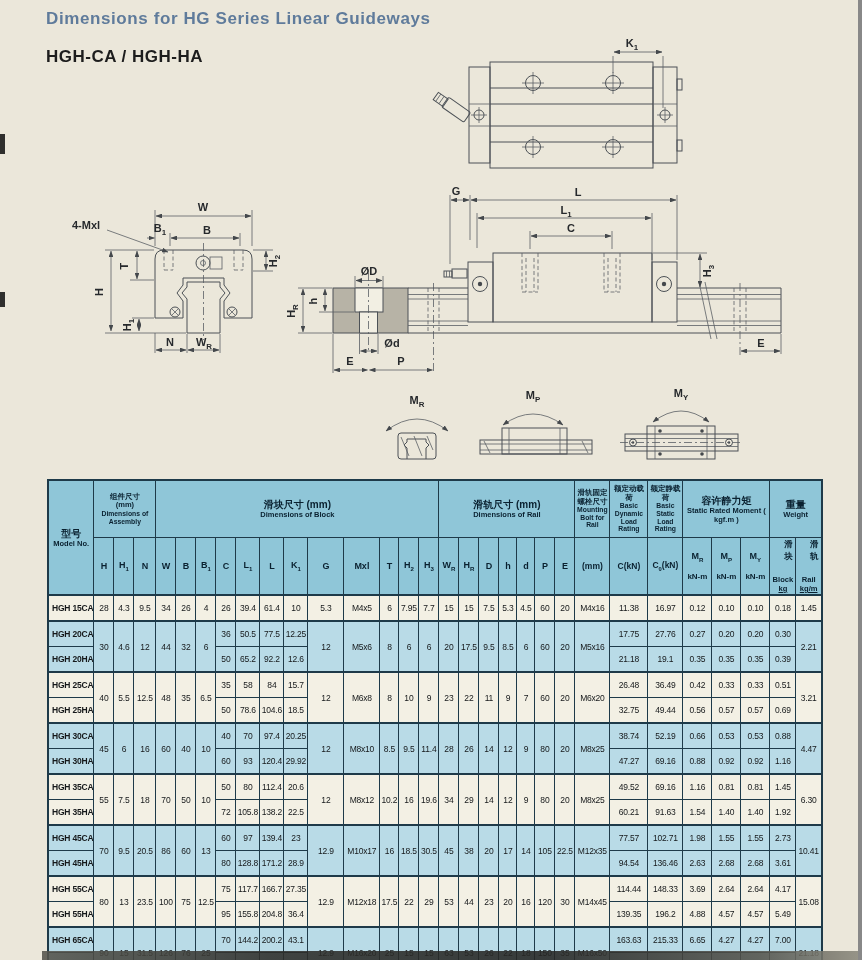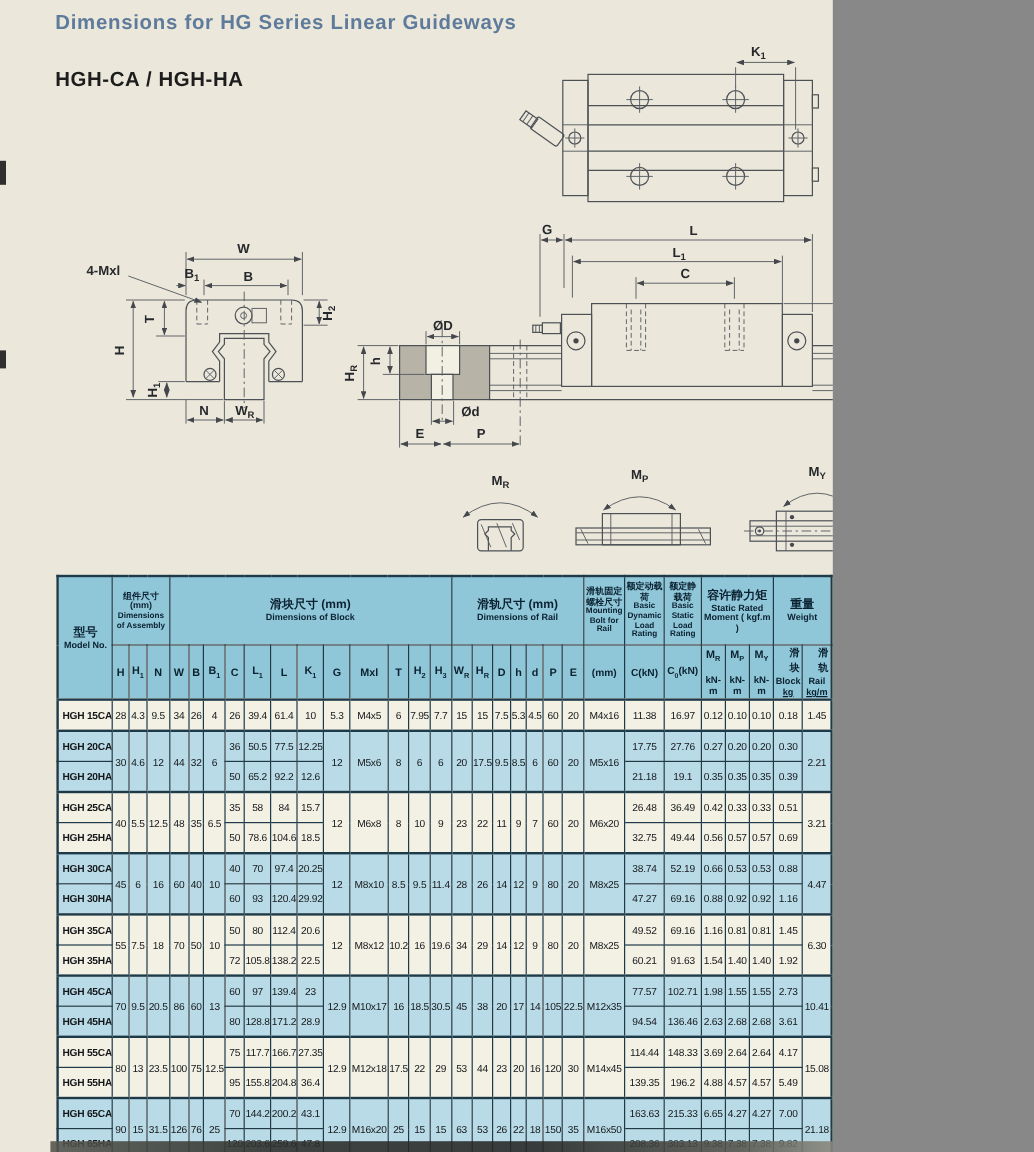--- a/index.html
+++ b/index.html
@@ -1,39 +1,39 @@
 <!DOCTYPE html>
 <html><head>
 <meta charset="utf-8">
 <style>
   html,body{margin:0;padding:0;}
   body{font-family:"Liberation Sans",sans-serif;background:#888;}
-  .page{position:relative;width:694px;height:960px;background:#ebe7da;overflow:hidden;}
+  .page{position:relative;width:858px;height:960px;background:#ebe7da;overflow:hidden;}
   .title{position:absolute;left:46px;top:9px;font-size:17px;font-weight:bold;color:#5f7b9b;letter-spacing:.6px;}
-  .subtitle{position:absolute;left:46px;top:57px;font-size:17px;font-weight:bold;color:#1d1d1d;letter-spacing:.5px;}
+  .subtitle{position:absolute;left:46px;top:47px;font-size:17px;font-weight:bold;color:#1d1d1d;letter-spacing:.5px;}
   svg.draw{position:absolute;left:0;top:0;}
   svg.draw text{fill:#26292c;font-size:11px;font-weight:bold;font-family:"Liberation Sans",sans-serif;}
   .ln{stroke:#4c5156;stroke-width:1;fill:none;}
   .thin{stroke:#5a5f64;stroke-width:.8;fill:none;}
   .dash{stroke-dasharray:4 2.5;}
   .cl{stroke-dasharray:8 3 2 3;}
   table{position:absolute;left:47px;top:479px;border-collapse:collapse;table-layout:fixed;border:2px solid #1e3a49;background:#f3f0e4;}
   th,td{border:1px solid #1e3a49;text-align:center;vertical-align:middle;padding:0;color:#15181a;overflow:hidden;}
   thead th{background:#8fc6d8;color:#0a2130;font-weight:bold;padding:1px;}
   .t1 th{height:54px;}
   .t2 th{height:42px;font-size:9px;}
   .zh{display:block;font-size:10px;line-height:1.3;}
   .en{display:block;font-size:7.5px;line-height:1.12;font-weight:bold;}
   .sm .zh{font-size:7.5px;line-height:1.15;}
   .sm .en{font-size:6.8px;}
   th.unit{font-size:8.5px;}
   .m-lab{display:block;font-size:9px;margin-bottom:9px;}
   .m-unit{display:block;font-size:8px;}
   .w-zh{display:block;font-size:8.5px;padding-left:11px;}
-  .w-en{display:block;font-size:7.6px;font-weight:bold;}
+  .w-en{display:block;font-size:7.6px;font-weight:bold;margin-top:12px;}
   .w-un{display:block;font-size:7.6px;font-weight:bold;text-decoration:underline;}
   tbody td{height:24px;font-size:8.5px;letter-spacing:-.2px;}
   td.c{background:#f3f0e4;}
   td.b{background:#b9dbe7;}
   td.model-td{text-align:center;padding-left:3px;font-weight:bold;white-space:nowrap;}
   tr.gs td{border-top-width:2px;}
   sub{font-size:.68em;}
   .edge-mark{position:absolute;background:#2f2f2d;}
   .bottom-shadow{position:absolute;left:42px;right:0;bottom:0;height:9px;
     background:linear-gradient(90deg,#55544c,#2e2e2a 28%,#262624 62%,#55544c 88%,#8a887c);opacity:.88;}

